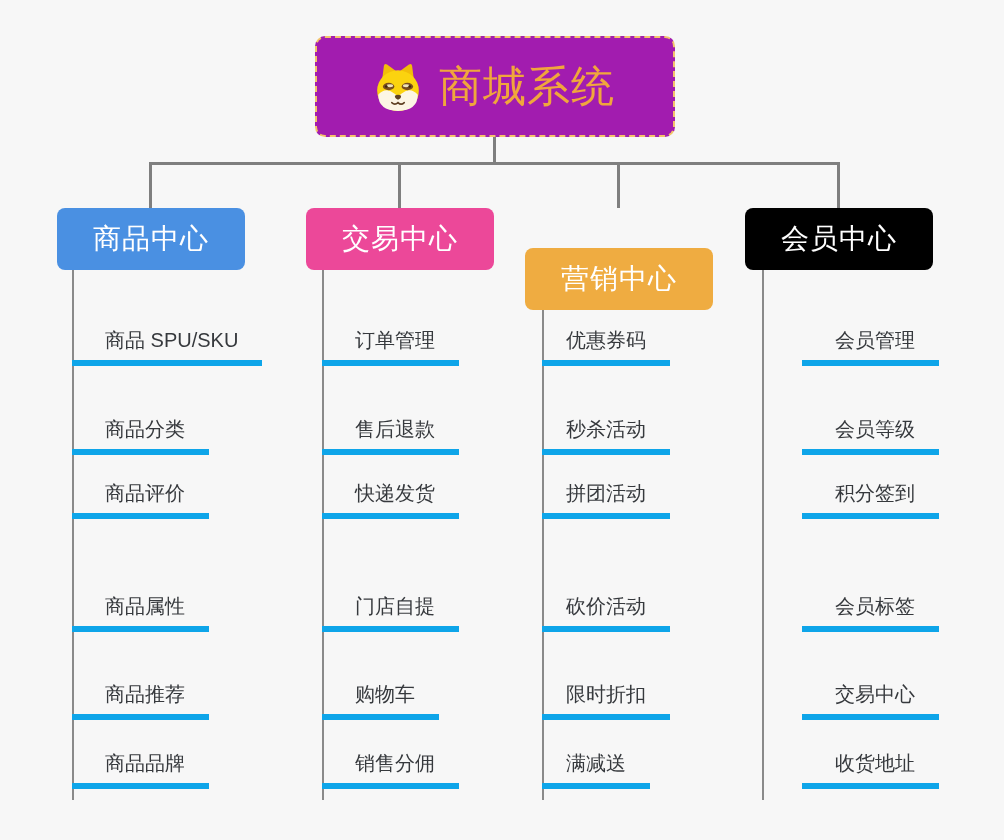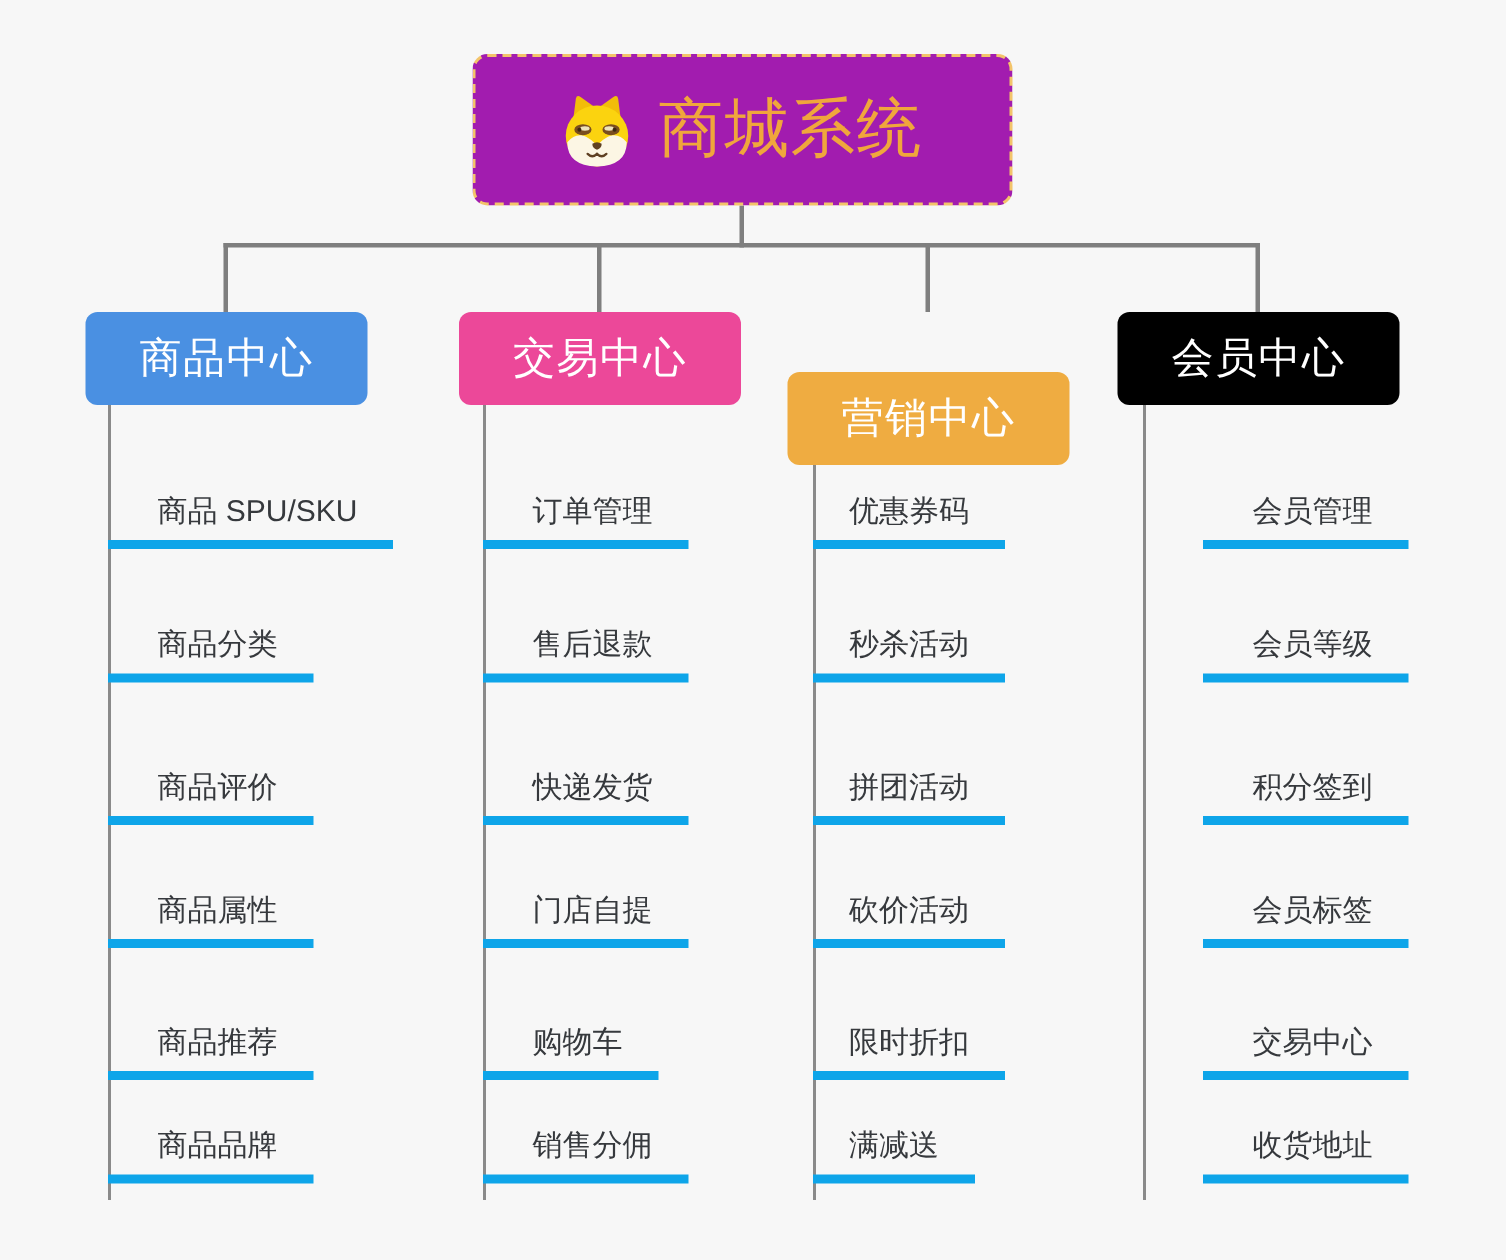--- a/index.html
+++ b/index.html
@@ -45,21 +45,21 @@
 
   
   .leaf{
     position:absolute;height:38px;
     display:flex;align-items:flex-end;
     padding:0 24px 6px 33px;
     border-bottom:6px solid #0ea5e9;
     font-size:20px;color:#36393d;white-space:nowrap;
   }
   .c1{left:72px;} .c2{left:322px;} .c3{left:542px;padding-left:24px;} .c4{left:762px;margin-left:40px;}
-  .r1{top:316px;} .r2{top:405px;} .r3{top:500px;} .r4{top:582px;} .r5{top:670px;} .r6{top:739px;text-align:right;}
+  .r1{top:316px;} .r2{top:405px;} .r3{top:469px;} .r4{top:582px;} .r5{top:670px;} .r6{top:739px;text-align:right;}
 </style>
 </head>
 <body>
 
 <div class="canvas">
 
   <div class="line root-drop"></div>
   <div class="line h-bus"></div>
   <div class="line drop drop-1"></div>
   <div class="line drop drop-2"></div>

